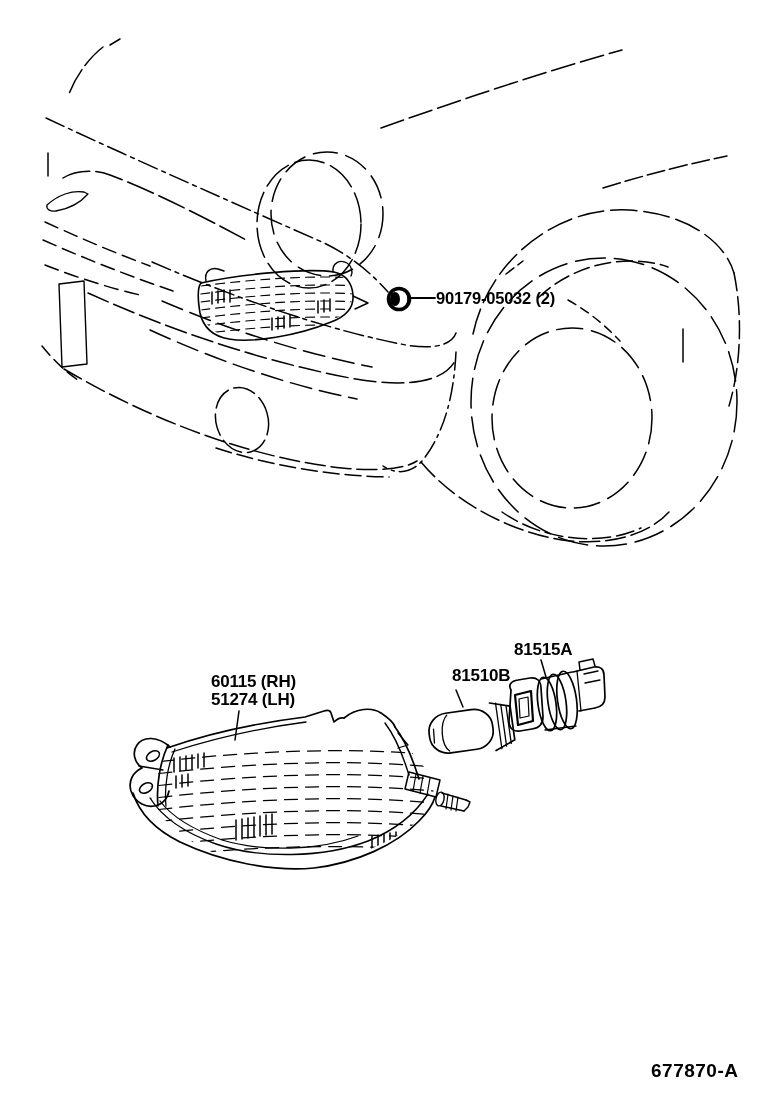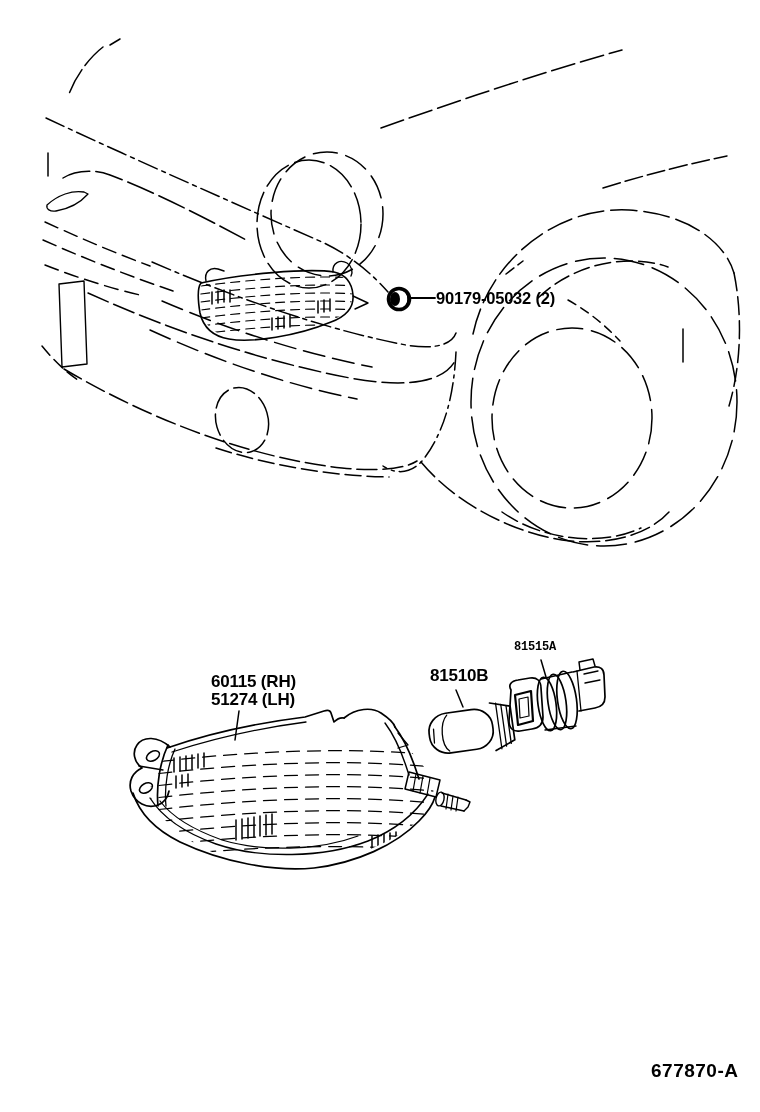--- a/index.html
+++ b/index.html
@@ -15,22 +15,22 @@
   .callout {
     position: absolute;
     font-weight: bold;
     color: var(--line);
     white-space: nowrap;
     letter-spacing: -0.2px;
     line-height: 1.06;
   }
   .co-nut    { left: 436px; top: 290px; font-size: 16.5px; }
   .co-lamp   { left: 211px; top: 673px; font-size: 17px; }
-  .co-bulb   { left: 430px; top: 667px; font-size: 17px; }
-  .co-socket { left: 514px; top: 641px; font-size: 12px; font-family: Liberation Mono, monospace; }
+  .co-bulb   { left: 452px; top: 667px; font-size: 17px; }
+  .co-socket { left: 514px; top: 641px; font-size: 17px; }
   .drawing-code {
     position: absolute;
     left: 651px; top: 1060px;
     font-size: 19px; font-weight: bold;
     letter-spacing: 0.5px;
     color: var(--line);
     white-space: nowrap;
   }
 </style>
 </head>

